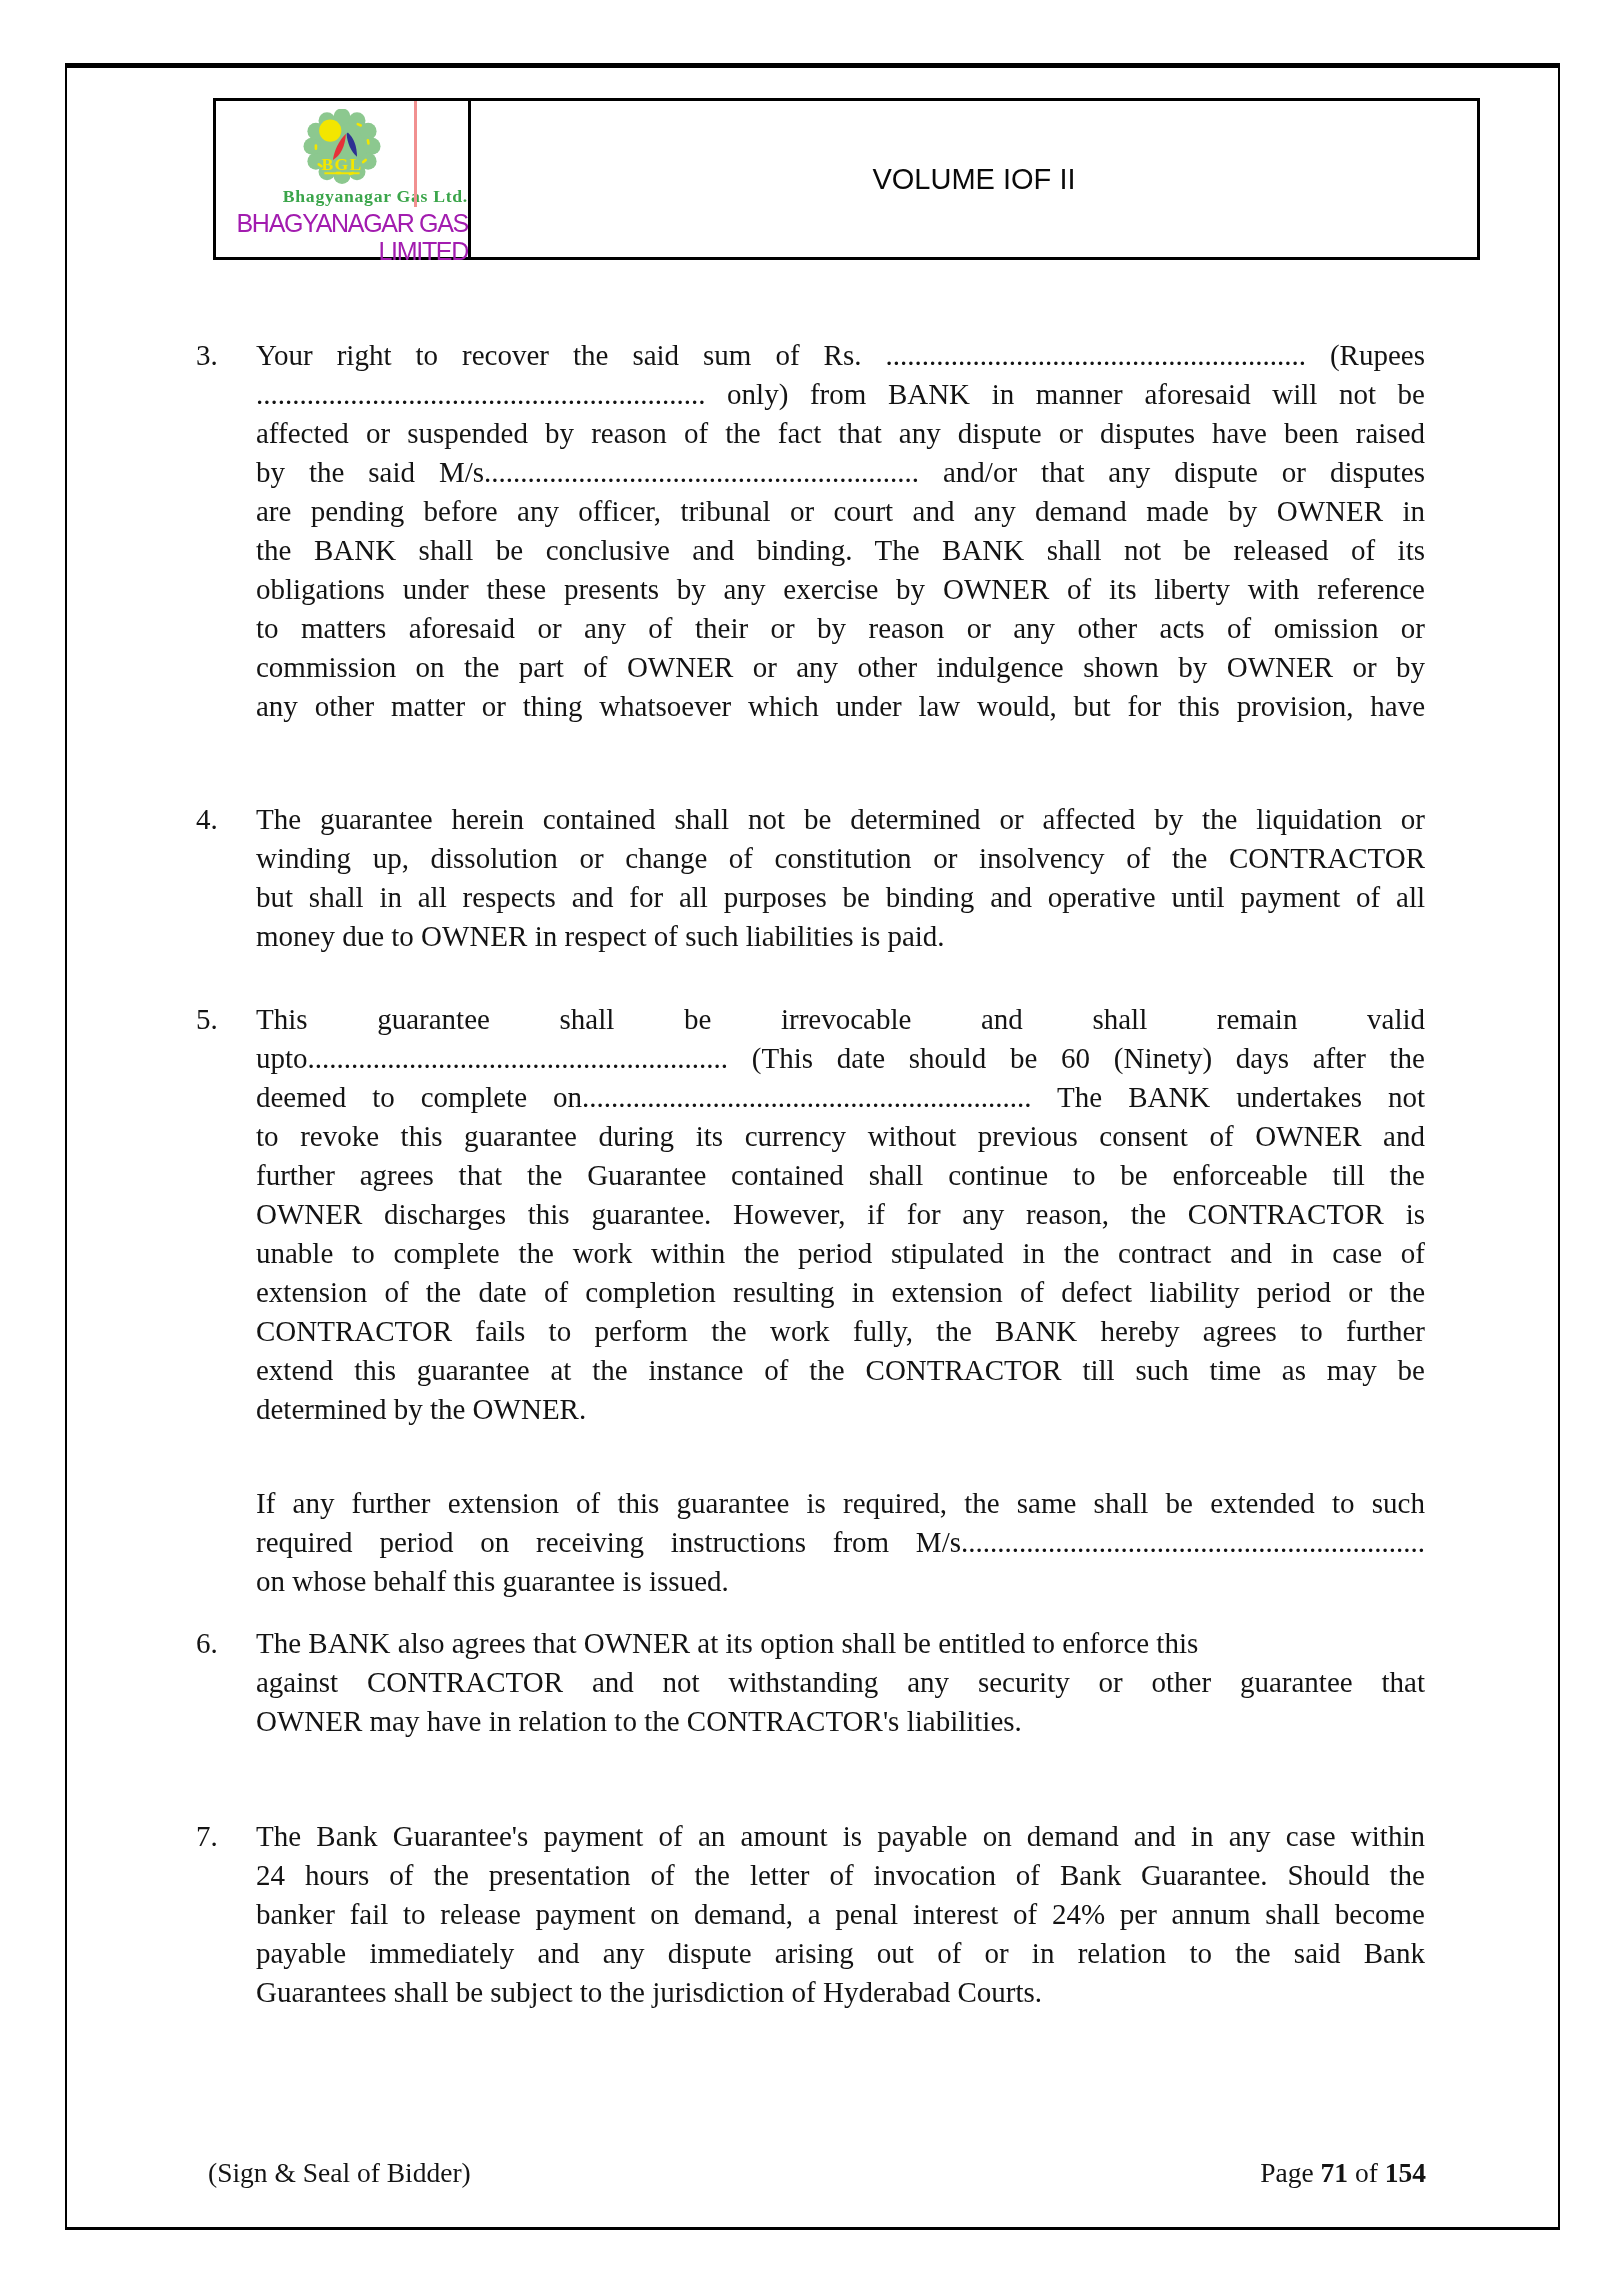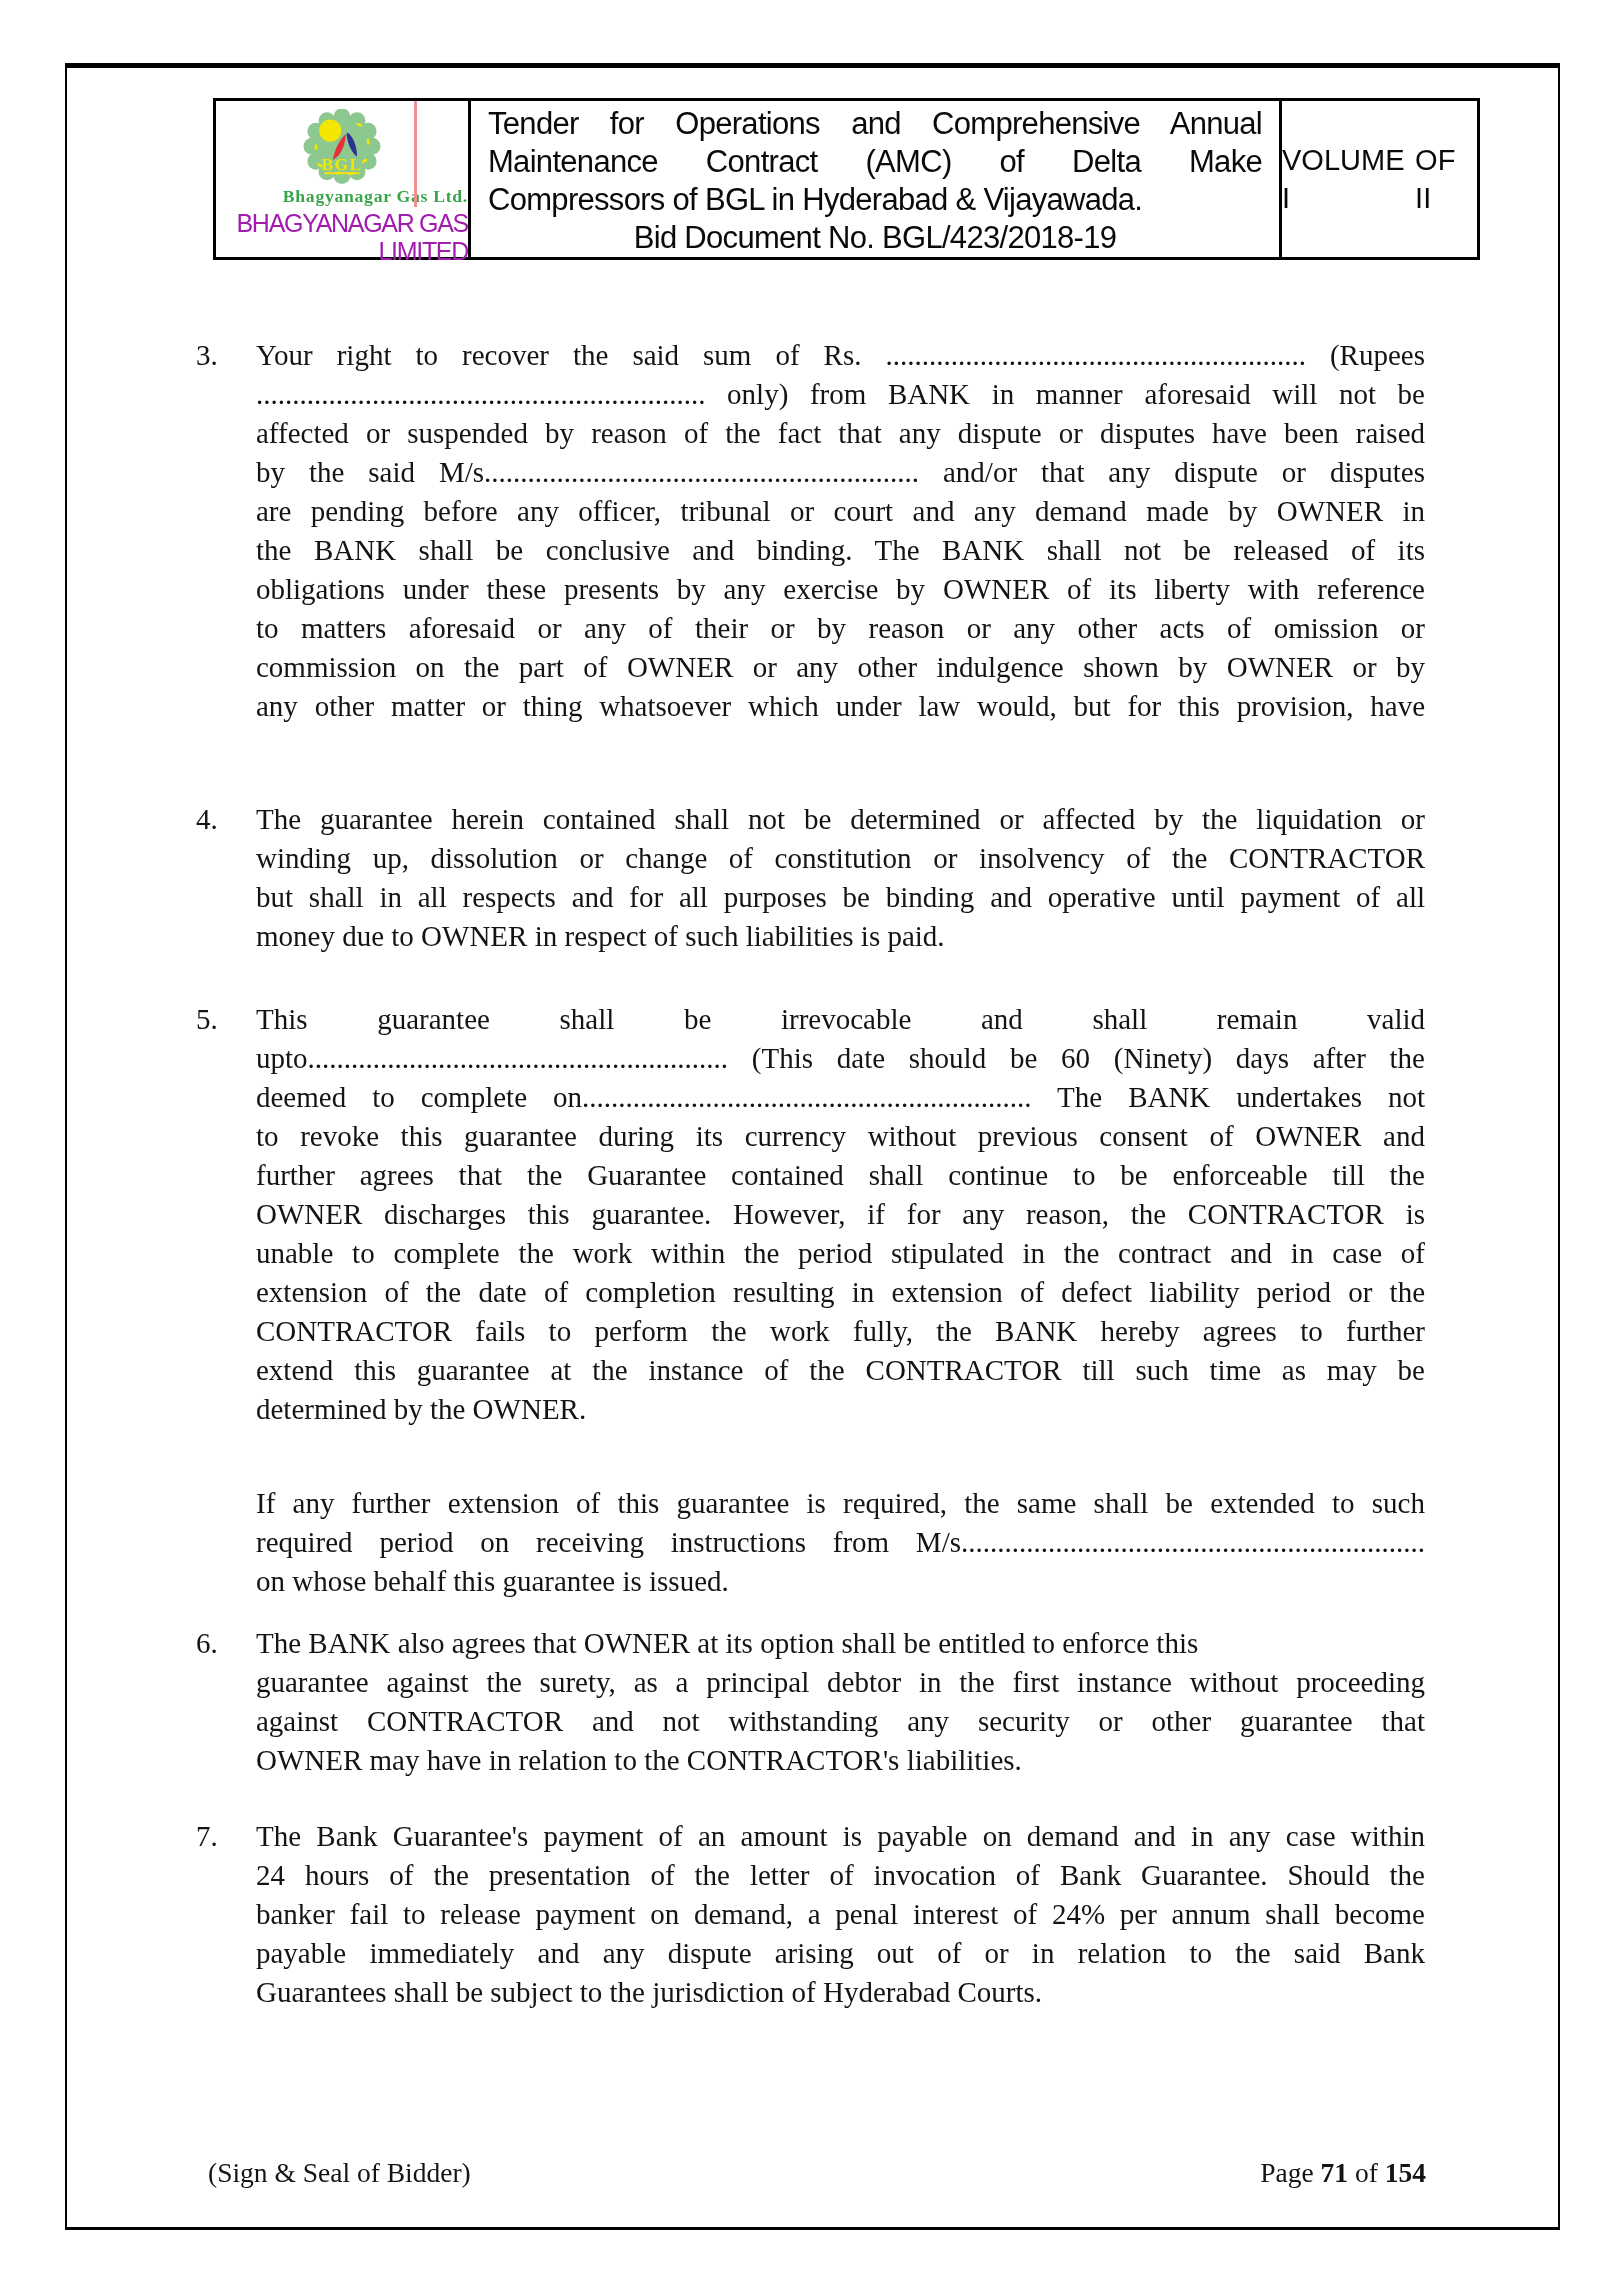--- a/index.html
+++ b/index.html
@@ -169,26 +169,20 @@
         <rect x="43" y="97" width="54" height="3" fill="#f3e600"></rect>
       </svg>
       <div class="brand-small">Bhagyanagar Gas Ltd.</div>
       <div class="company-name">
         <div>BHAGYANAGAR GAS</div>
         <div>LIMITED</div>
       </div>
       <div class="red-divider"></div>
     </div>
 
-    <div class="cell-title">
-      <div class="title-line">Tender for Operations and Comprehensive Annual</div>
-      <div class="title-line">Maintenance Contract (AMC) of Delta Make</div>
-      <div class="title-line left">Compressors of BGL in Hyderabad &amp; Vijayawada.</div>
-      <div class="title-line center">Bid Document No. BGL/423/2018-19</div>
-    </div>
 
     <div class="cell-volume">
       <div>VOLUME I</div>
       <div>OF II</div>
     </div>
   </div>
 
   <div class="doc-body">
       <div class="para" style="top: 336px;">
         <span class="para-num">3.</span>
@@ -225,21 +219,20 @@
         <div class="line ragged">determined by the OWNER.</div>
       </div>
       <div class="para" style="top: 1484px;">
         <div class="line">If any further extension of this guarantee is required, the same shall be extended to such</div>
         <div class="line">required period on receiving instructions from M/s................................................................</div>
         <div class="line ragged">on whose behalf this guarantee is issued.</div>
       </div>
       <div class="para" style="top: 1624px;">
         <span class="para-num">6.</span>
         <div class="line ragged">The BANK also agrees that OWNER at its option shall be entitled to enforce this</div>
-        <div class="line">guarantee against the surety, as a principal debtor in the first instance without proceeding</div>
         <div class="line">against CONTRACTOR and not withstanding any security or other guarantee that</div>
         <div class="line ragged">OWNER may have in relation to the CONTRACTOR's liabilities.</div>
       </div>
       <div class="para" style="top: 1817px;">
         <span class="para-num">7.</span>
         <div class="line">The Bank Guarantee's payment of an amount is payable on demand and in any case within</div>
         <div class="line">24 hours of the presentation of the letter of invocation of Bank Guarantee. Should the</div>
         <div class="line">banker fail to release payment on demand, a penal interest of 24% per annum shall become</div>
         <div class="line">payable immediately and any dispute arising out of or in relation to the said Bank</div>
         <div class="line ragged">Guarantees shall be subject to the jurisdiction of Hyderabad Courts.</div>

